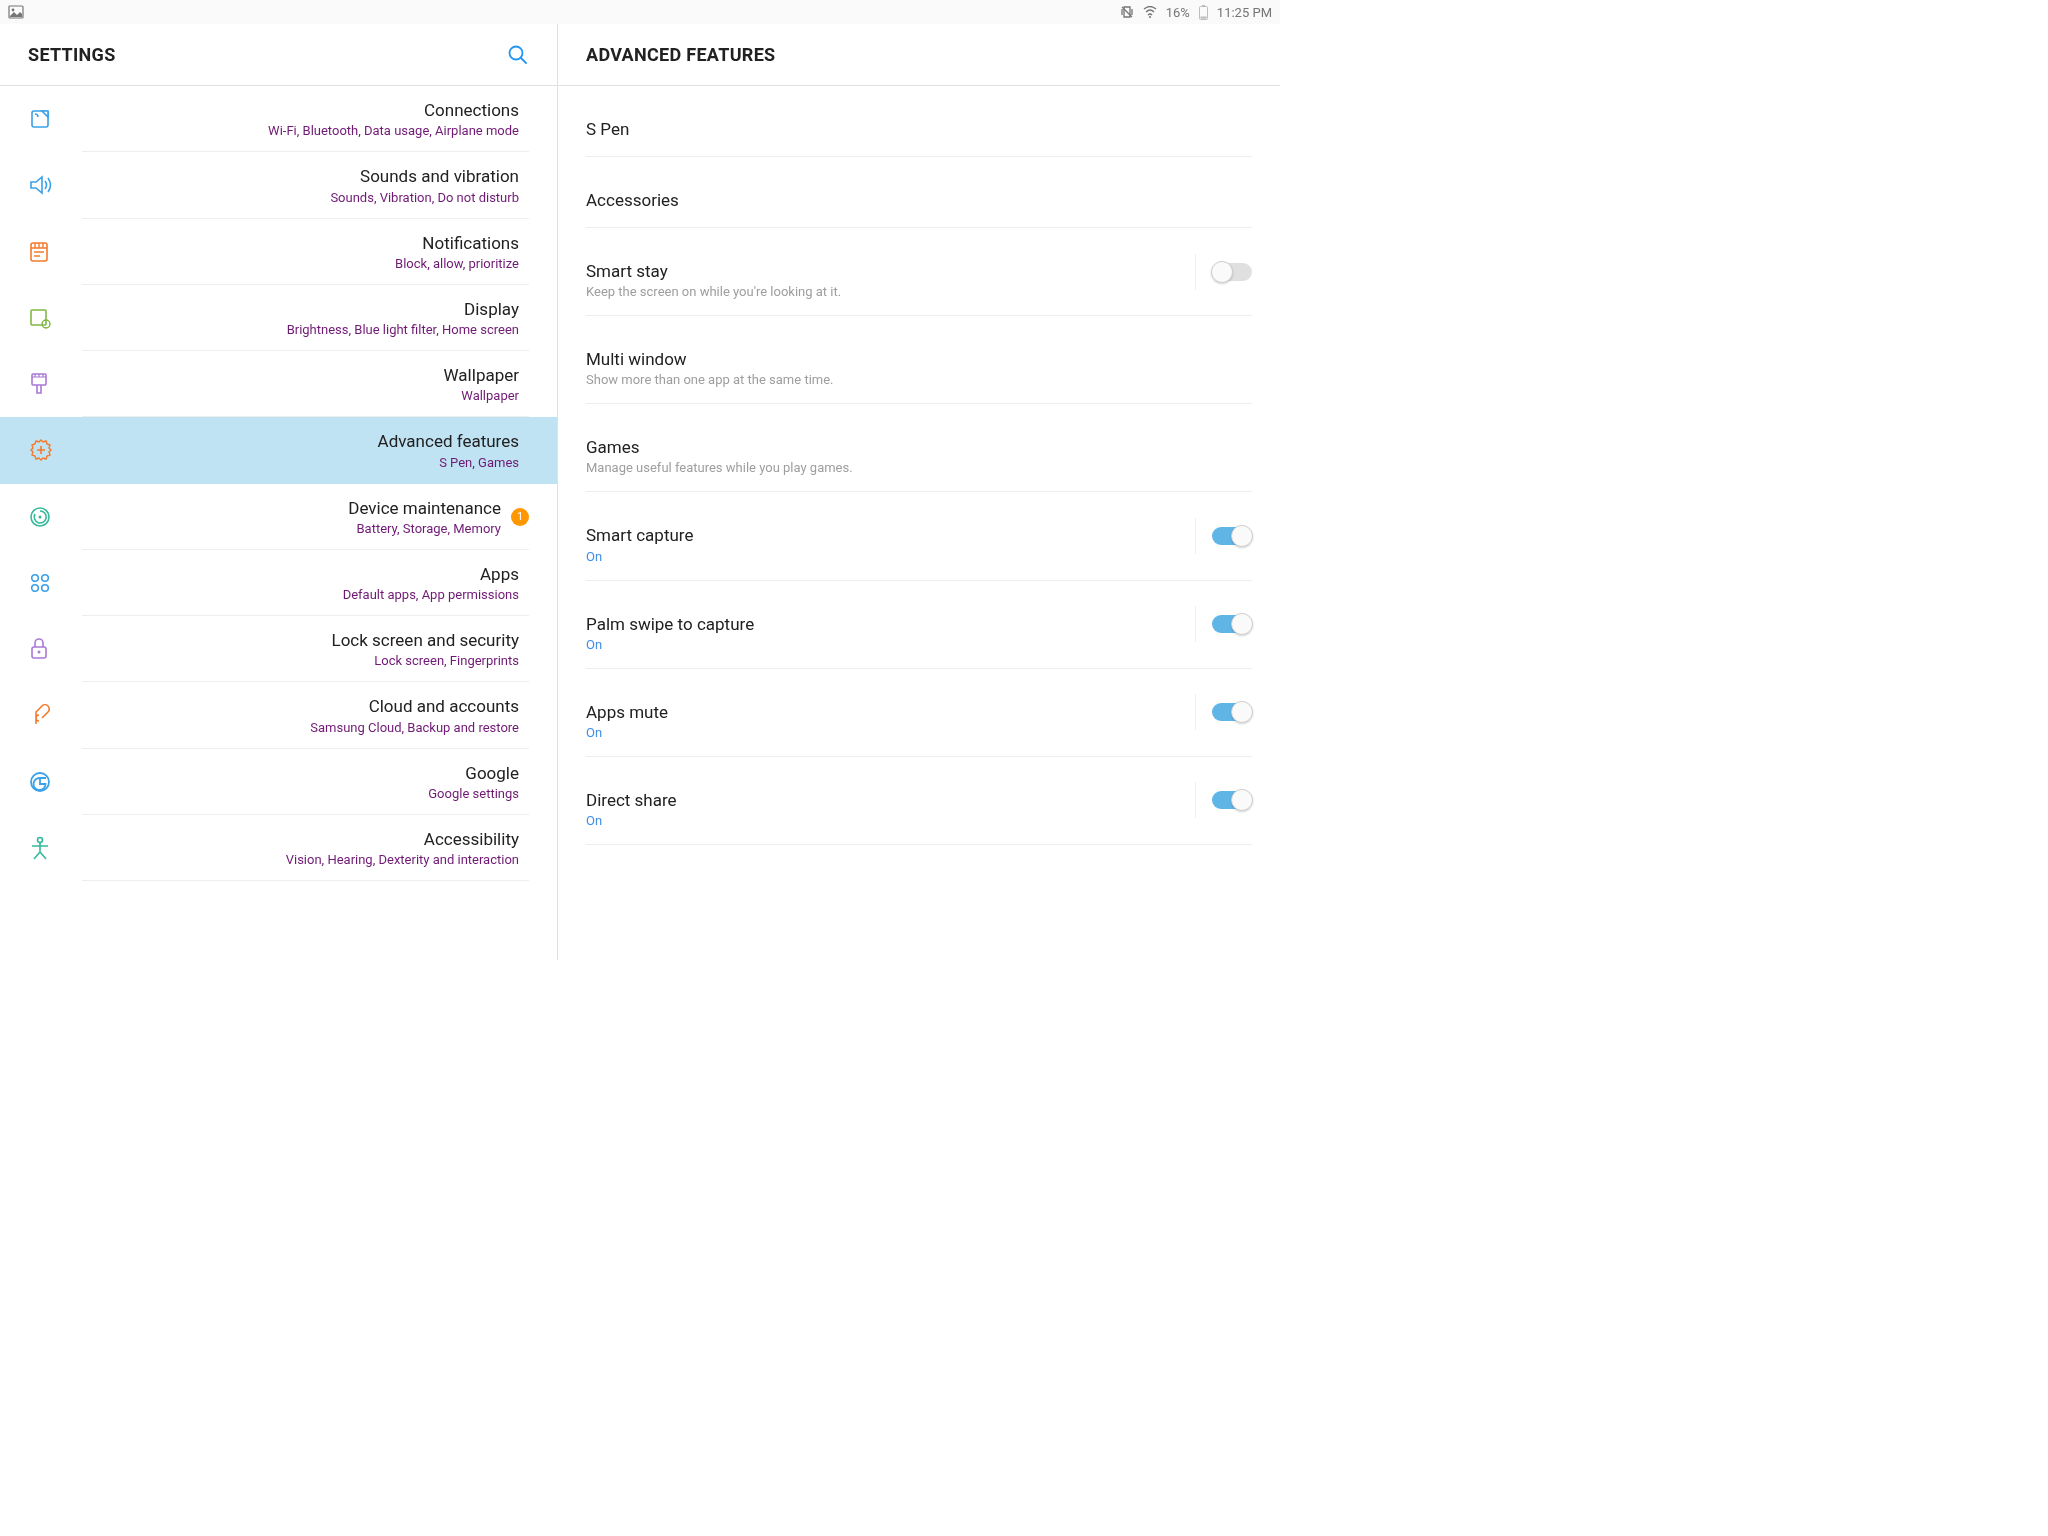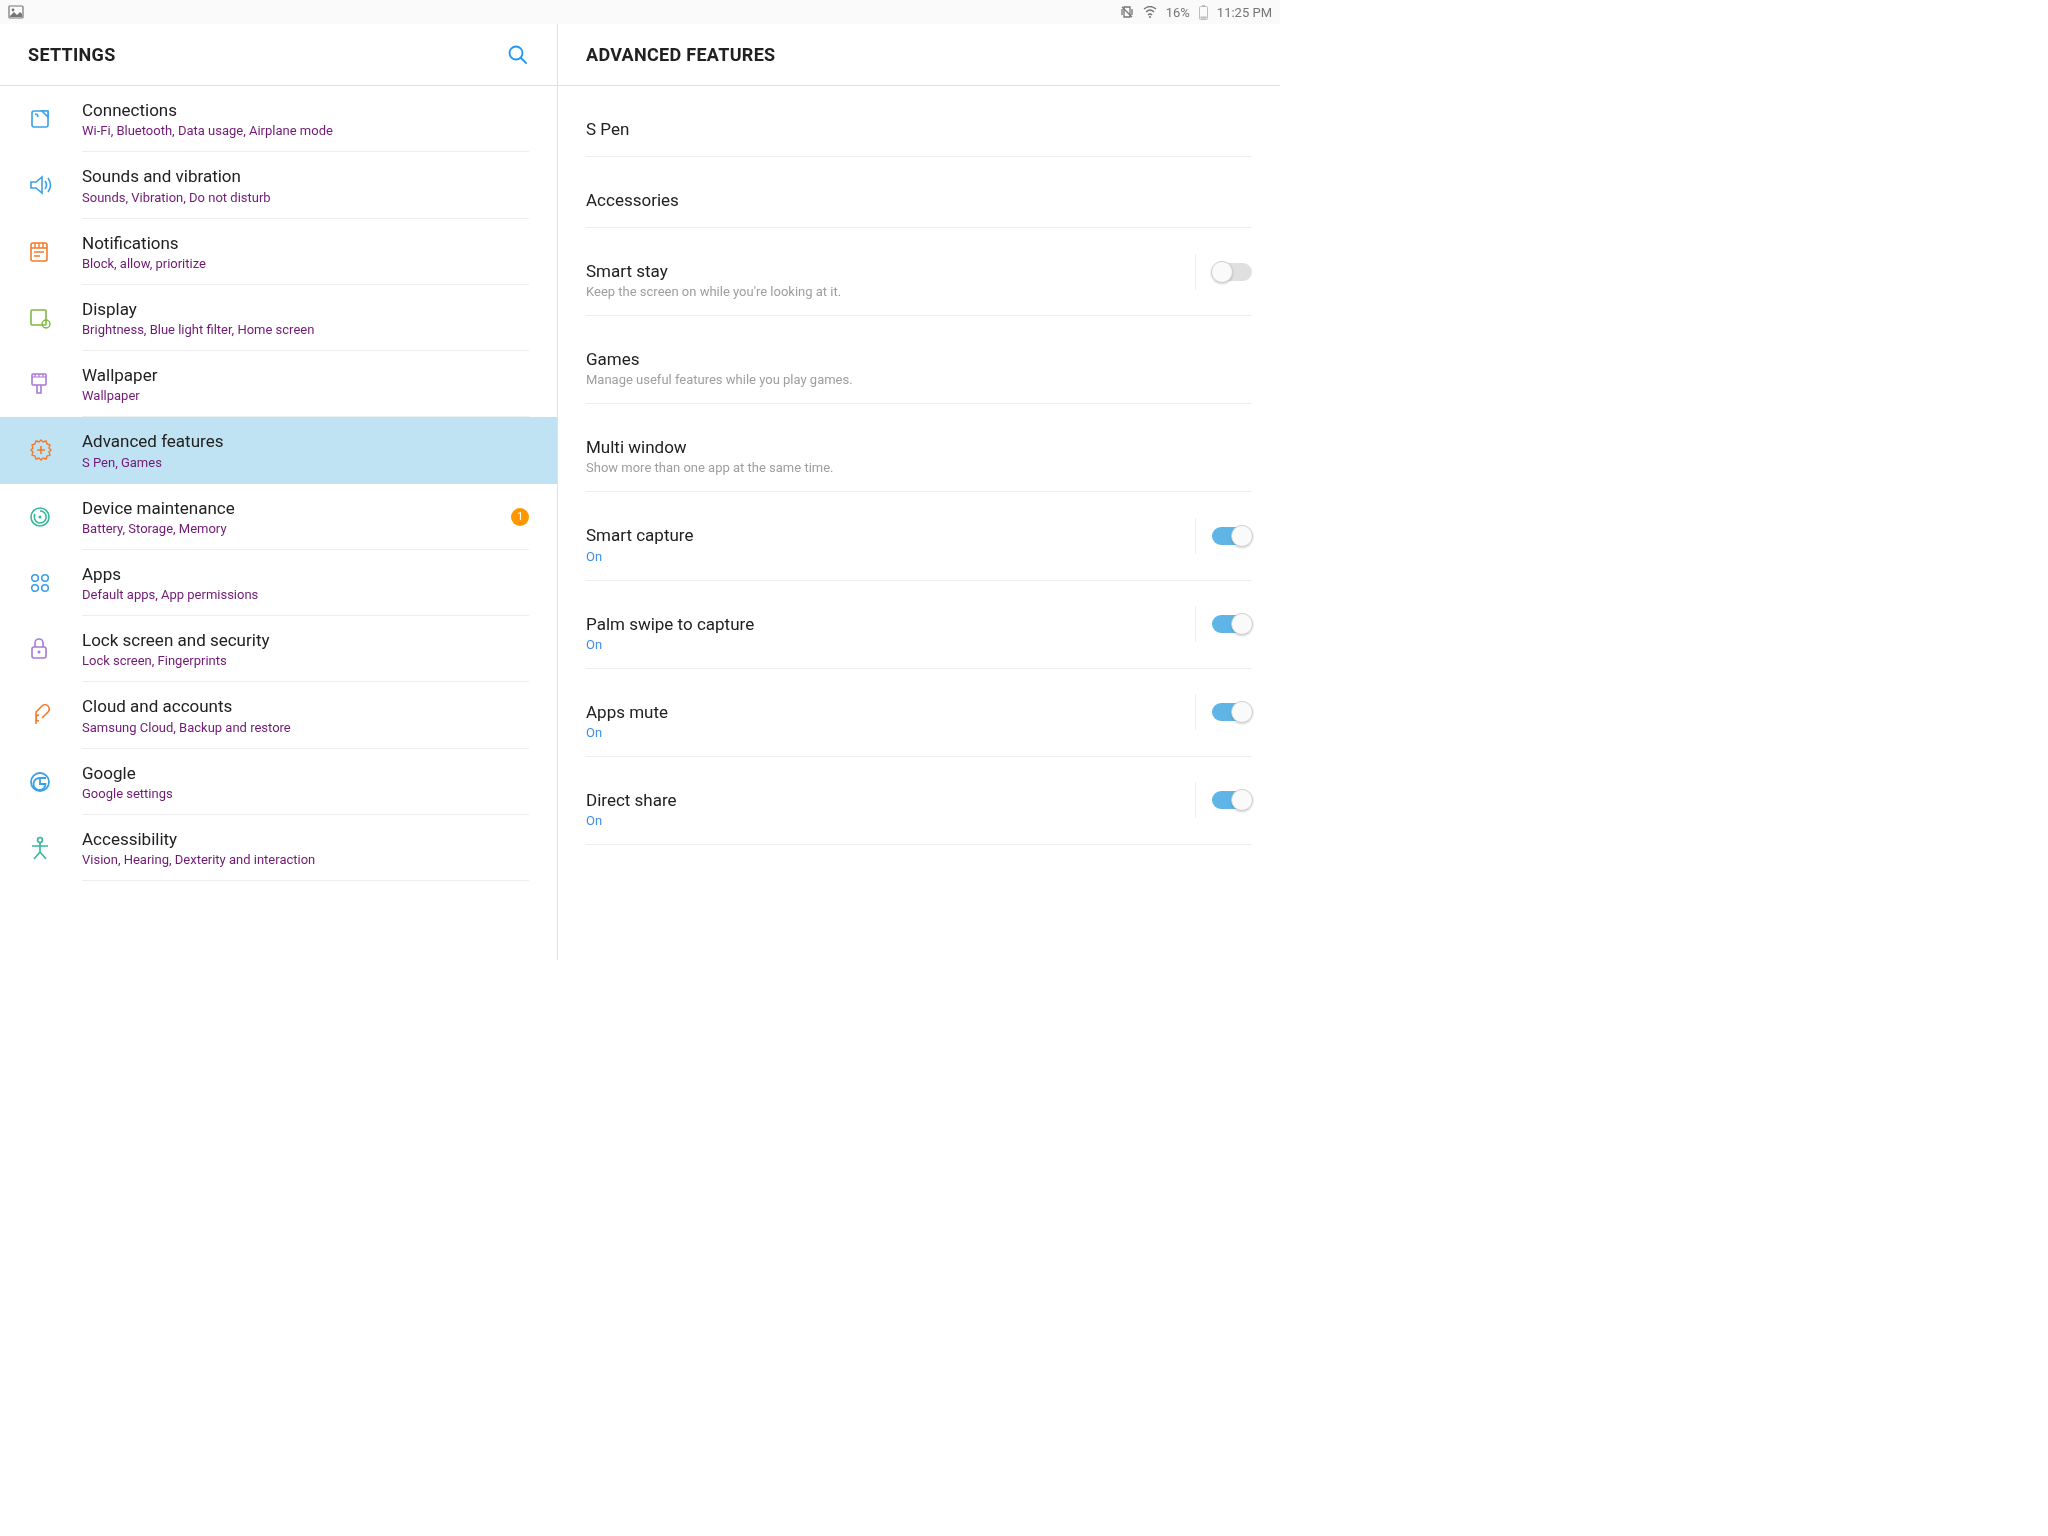--- a/index.html
+++ b/index.html
@@ -10,21 +10,21 @@
   .content { display: flex; height: calc(100% - 24px); }
   .left-pane { width: 558px; border-right: 1px solid #e0e0e0; display: flex; flex-direction: column; }
   .right-pane { flex: 1; display: flex; flex-direction: column; }
   .pane-header { height: 62px; display: flex; align-items: center; padding: 0 28px; border-bottom: 1px solid #e0e0e0; }
   .pane-header .title { font-size: 18px; font-weight: 700; letter-spacing: 0.3px; color: #212121; }
   .pane-header .search { margin-left: auto; color: #2196f3; }
   .settings-list { flex: 1; overflow-y: auto; }
   .settings-item { display: flex; align-items: center; padding: 14px 28px 14px 28px; cursor: pointer; position: relative; }
   .settings-item.selected { background: #bfe3f2; }
   .settings-item .icon-wrap { width: 54px; display: flex; justify-content: flex-start; align-items: center; }
-  .settings-item .text-wrap { flex: 1; padding-right: 10px; }
+  .settings-item .text-wrap { flex: 1; padding-right: 10px; text-align: right; }
   .settings-item .item-title { font-size: 17px; color: #212121; line-height: 1.25; }
   .settings-item .item-sub { font-size: 13px; color: #701a75; margin-top: 2px; }
   .settings-item .divider { position: absolute; left: 82px; right: 28px; bottom: 0; height: 1px; background: #eeeeee; }
   .badge { background: #ff9800; color: #fff; width: 18px; height: 18px; border-radius: 50%; font-size: 11px; display: flex; align-items: center; justify-content: center; }
   .detail-list { flex: 1; overflow-y: auto; padding: 0 28px; }
   .detail-item { padding: 16px 0; border-bottom: 1px solid #eeeeee; display: flex; align-items: center; cursor: pointer; }
   .detail-item .d-text { flex: 1; margin-top: 16px; }
   .detail-item .d-title { font-size: 17px; color: #212121; line-height: 1.3; }
   .detail-item .d-sub { font-size: 13px; color: #9e9e9e; margin-top: 2px; }
   .detail-item .d-sub.on { color: #3f8ee8; }
@@ -273,28 +273,28 @@
             <div class="d-sub">Keep the screen on while you're looking at it.</div>
           </div>
           <div class="toggle-wrap">
             <div class="toggle off">
               <div class="knob"></div>
             </div>
           </div>
         </div>
         <div class="detail-item">
           <div class="d-text">
+            <div class="d-title">Multi window</div>
+            <div class="d-sub">Show more than one app at the same time.</div>
+          </div>
+        </div>
+        <div class="detail-item">
+          <div class="d-text">
             <div class="d-title">Games</div>
             <div class="d-sub">Manage useful features while you play games.</div>
-          </div>
-        </div>
-        <div class="detail-item">
-          <div class="d-text">
-            <div class="d-title">Multi window</div>
-            <div class="d-sub">Show more than one app at the same time.</div>
           </div>
         </div>
         <div class="detail-item">
           <div class="d-text">
             <div class="d-title">Smart capture</div>
             <div class="d-sub on">On</div>
           </div>
           <div class="toggle-wrap">
             <div class="toggle on">
               <div class="knob"></div>

